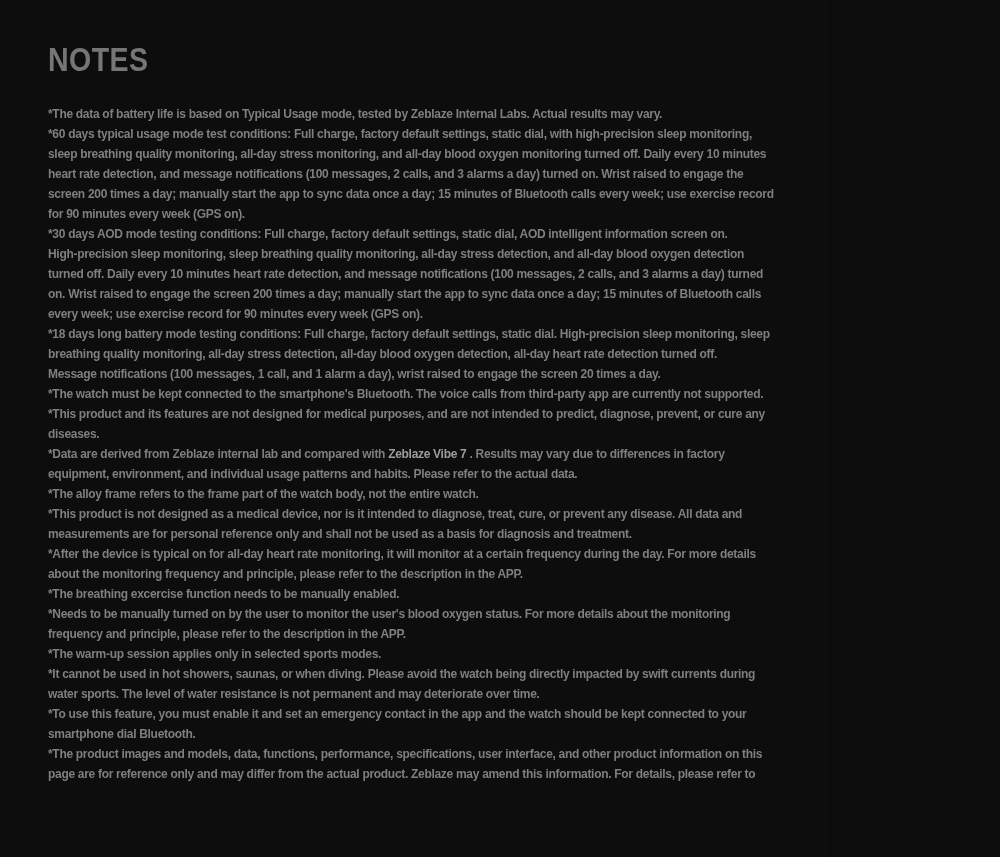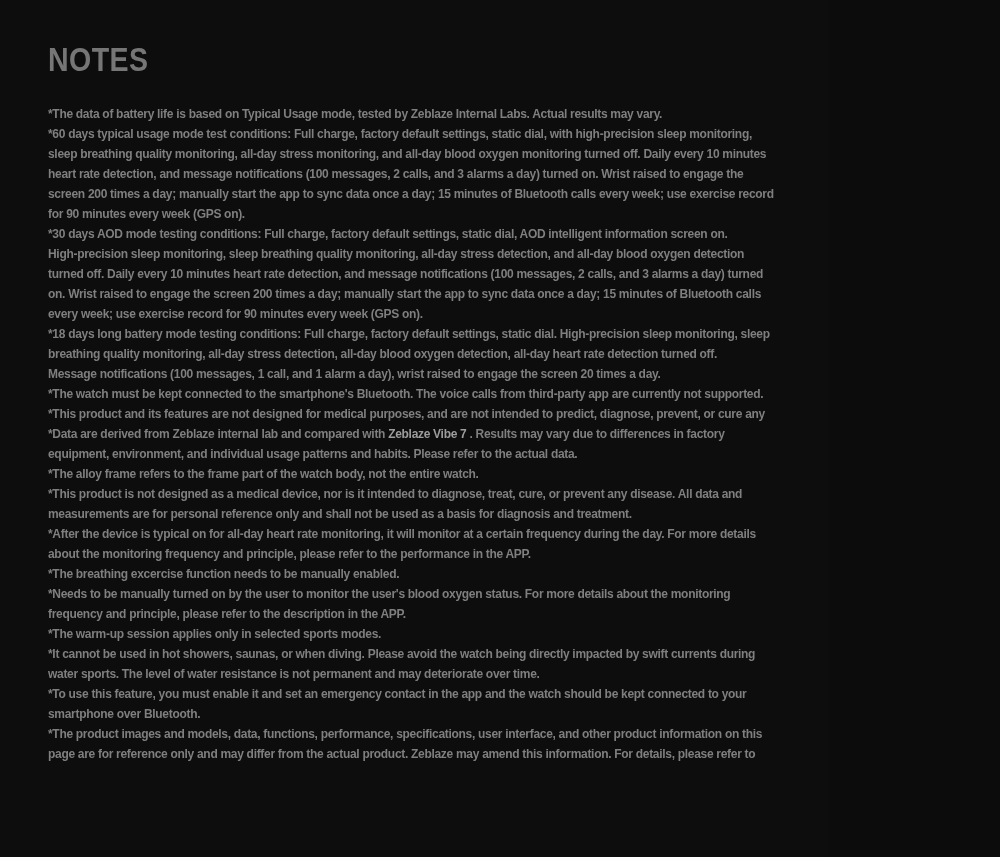--- a/index.html
+++ b/index.html
@@ -62,31 +62,32 @@
       <div class="note-line">*30 days AOD mode testing conditions: Full charge, factory default settings, static dial, AOD intelligent information screen on.</div>
       <div class="note-line">High-precision sleep monitoring, sleep breathing quality monitoring, all-day stress detection, and all-day blood oxygen detection</div>
       <div class="note-line">turned off. Daily every 10 minutes heart rate detection, and message notifications (100 messages, 2 calls, and 3 alarms a day) turned</div>
       <div class="note-line">on. Wrist raised to engage the screen 200 times a day; manually start the app to sync data once a day; 15 minutes of Bluetooth calls</div>
       <div class="note-line">every week; use exercise record for 90 minutes every week (GPS on).</div>
       <div class="note-line">*18 days long battery mode testing conditions: Full charge, factory default settings, static dial. High-precision sleep monitoring, sleep</div>
       <div class="note-line">breathing quality monitoring, all-day stress detection, all-day blood oxygen detection, all-day heart rate detection turned off.</div>
       <div class="note-line">Message notifications (100 messages, 1 call, and 1 alarm a day), wrist raised to engage the screen 20 times a day.</div>
       <div class="note-line">*The watch must be kept connected to the smartphone's Bluetooth. The voice calls from third-party app are currently not supported.</div>
       <div class="note-line">*This product and its features are not designed for medical purposes, and are not intended to predict, diagnose, prevent, or cure any</div>
+      <div class="note-line">diseases.</div>
       <div class="note-line"><span>*Data are derived from Zeblaze internal lab and compared with </span><span class="em">Zeblaze Vibe 7</span><span> . Results may vary due to differences in factory</span></div>
       <div class="note-line">equipment, environment, and individual usage patterns and habits. Please refer to the actual data.</div>
       <div class="note-line">*The alloy frame refers to the frame part of the watch body, not the entire watch.</div>
       <div class="note-line">*This product is not designed as a medical device, nor is it intended to diagnose, treat, cure, or prevent any disease. All data and</div>
       <div class="note-line">measurements are for personal reference only and shall not be used as a basis for diagnosis and treatment.</div>
       <div class="note-line">*After the device is typical on for all-day heart rate monitoring, it will monitor at a certain frequency during the day. For more details</div>
-      <div class="note-line">about the monitoring frequency and principle, please refer to the performance in the APP.</div>
+      <div class="note-line">about the monitoring frequency and principle, please refer to the description in the APP.</div>
       <div class="note-line">*The breathing excercise function needs to be manually enabled.</div>
       <div class="note-line">*Needs to be manually turned on by the user to monitor the user's blood oxygen status. For more details about the monitoring</div>
       <div class="note-line">frequency and principle, please refer to the description in the APP.</div>
       <div class="note-line">*The warm-up session applies only in selected sports modes.</div>
       <div class="note-line">*It cannot be used in hot showers, saunas, or when diving. Please avoid the watch being directly impacted by swift currents during</div>
       <div class="note-line">water sports. The level of water resistance is not permanent and may deteriorate over time.</div>
       <div class="note-line">*To use this feature, you must enable it and set an emergency contact in the app and the watch should be kept connected to your</div>
-      <div class="note-line">smartphone over Bluetooth.</div>
+      <div class="note-line">smartphone dial Bluetooth.</div>
       <div class="note-line">*The product images and models, data, functions, performance, specifications, user interface, and other product information on this</div>
       <div class="note-line">page are for reference only and may differ from the actual product. Zeblaze may amend this information. For details, please refer to</div>
     </div>
 </div>
 
 </body></html>

